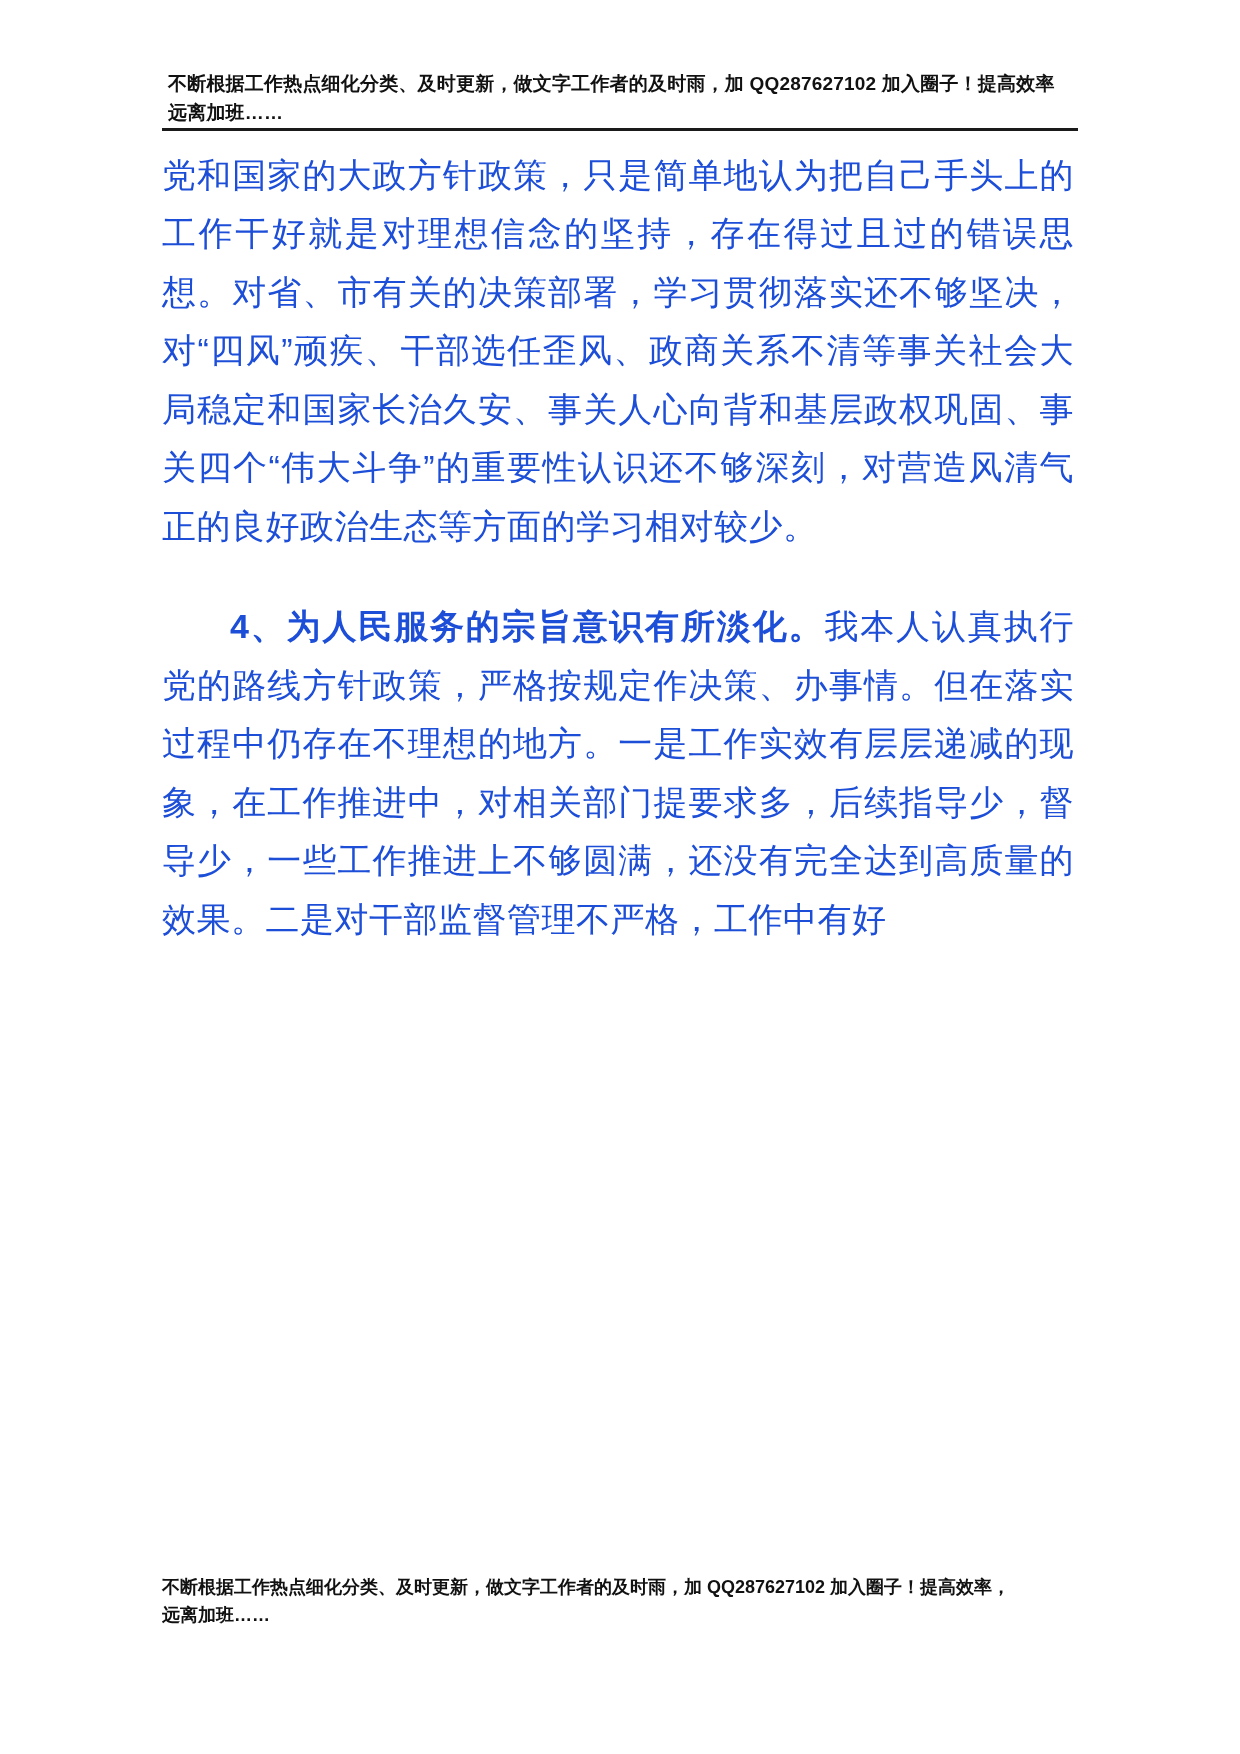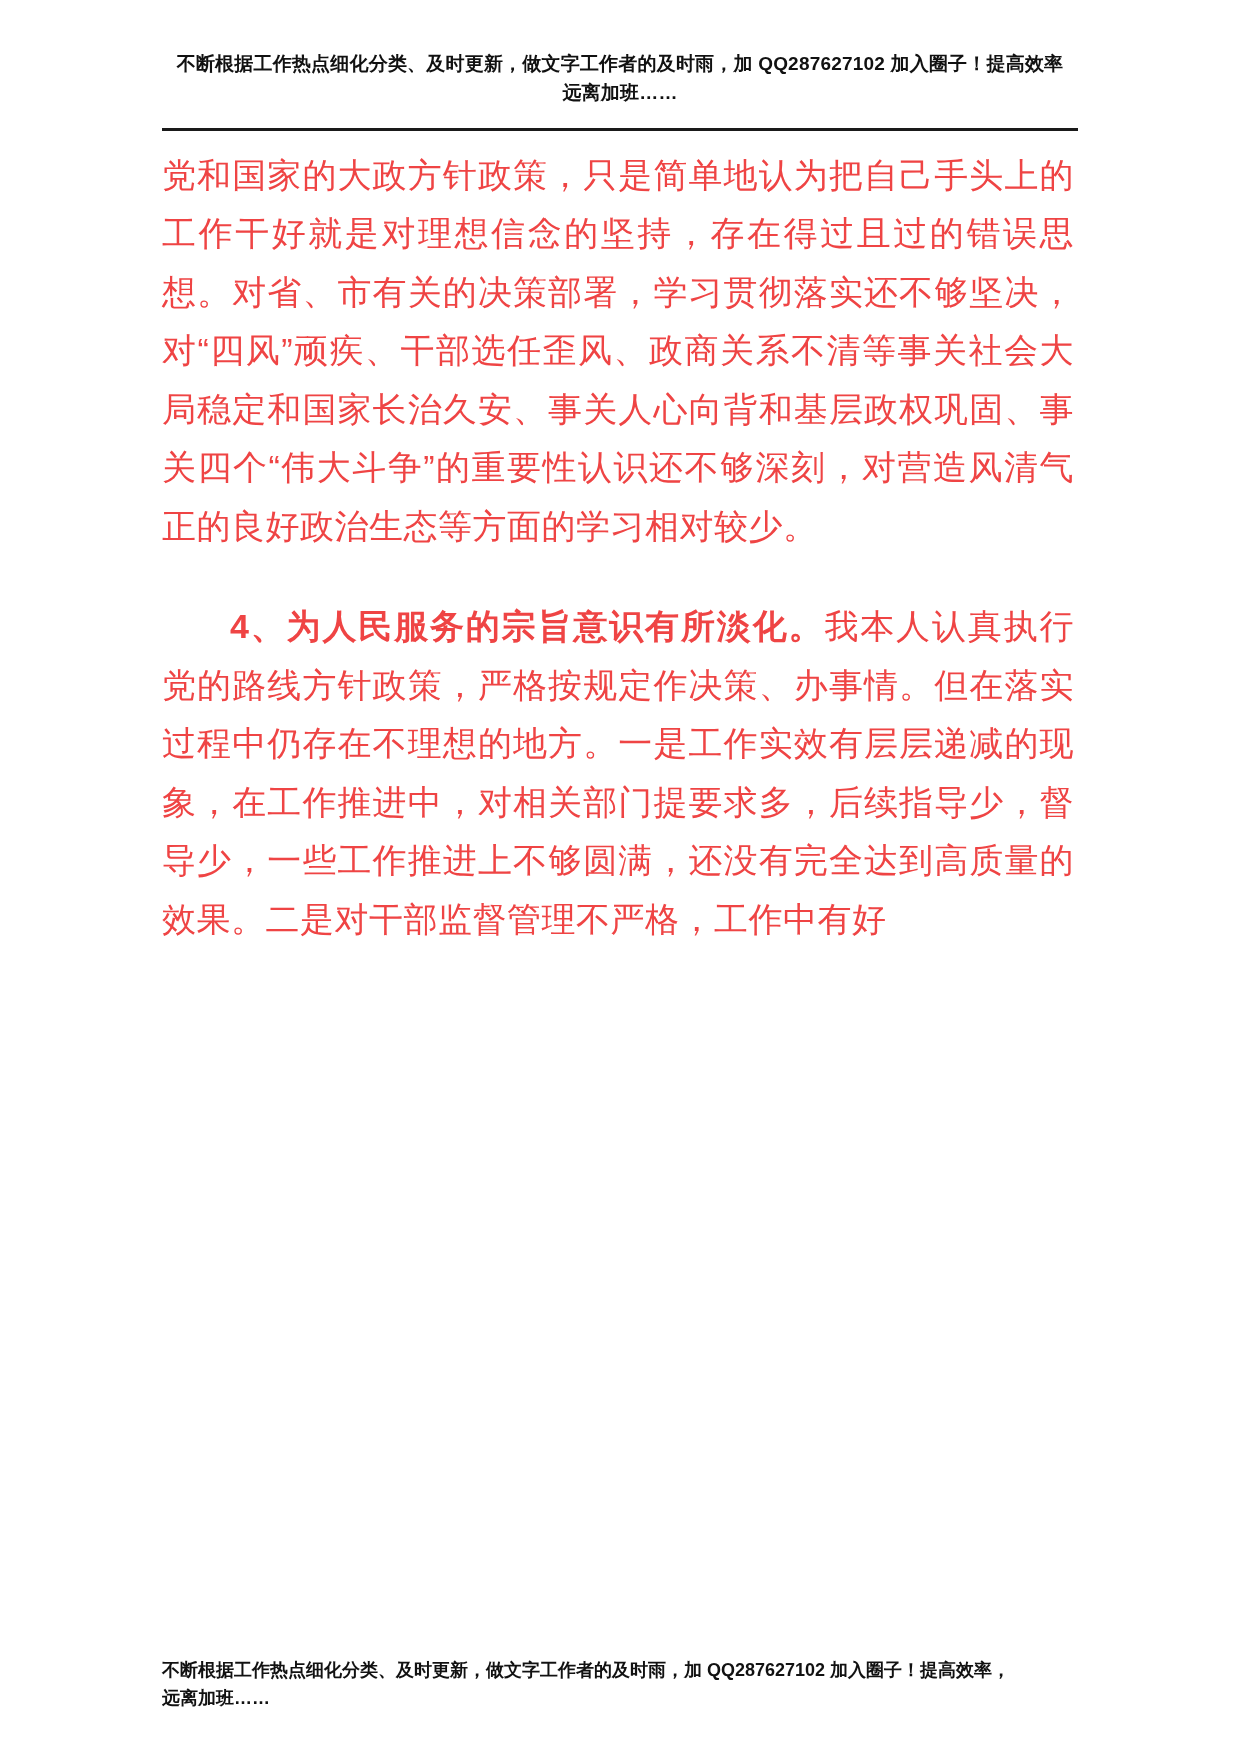--- a/index.html
+++ b/index.html
@@ -17,24 +17,24 @@
   }
   .page {
     position: relative;
     width: 1240px;
     height: 1754px;
     box-sizing: border-box;
   }
   
   .header {
     position: absolute;
-    top: 50px;
+    top: 70px;
     left: 168px;
     width: 904px;
-    text-align: center;
+    text-align: left;
     font-size: 19px;
     font-weight: bold;
     line-height: 1.5;
     letter-spacing: 0.2px;
     color: #111;
   }
   .header-rule {
     position: absolute;
     top: 128px;
     left: 162px;
@@ -49,35 +49,35 @@
     left: 162px;
     width: 916px;
   }
   p.para {
     margin: 0 4px 6px 0;
     font-size: 34px;
     line-height: 1.72;
     text-align: justify;
     text-justify: inter-ideograph;
     letter-spacing: 0.5px;
-    color: #ef4444;
+    color: #1d4ed8;
   }
   p.para.indent {
     text-indent: 2em;
   }
   .bold-lead {
     font-weight: bold;
   }
   .gap {
     height: 18px;
   }
   
   .footer {
     position: absolute;
-    top: 1657px;
+    top: 1574px;
     left: 162px;
     width: 916px;
     font-size: 18px;
     font-weight: bold;
     line-height: 1.55;
     color: #111;
   }
 </style>
 </head>
 <body>

